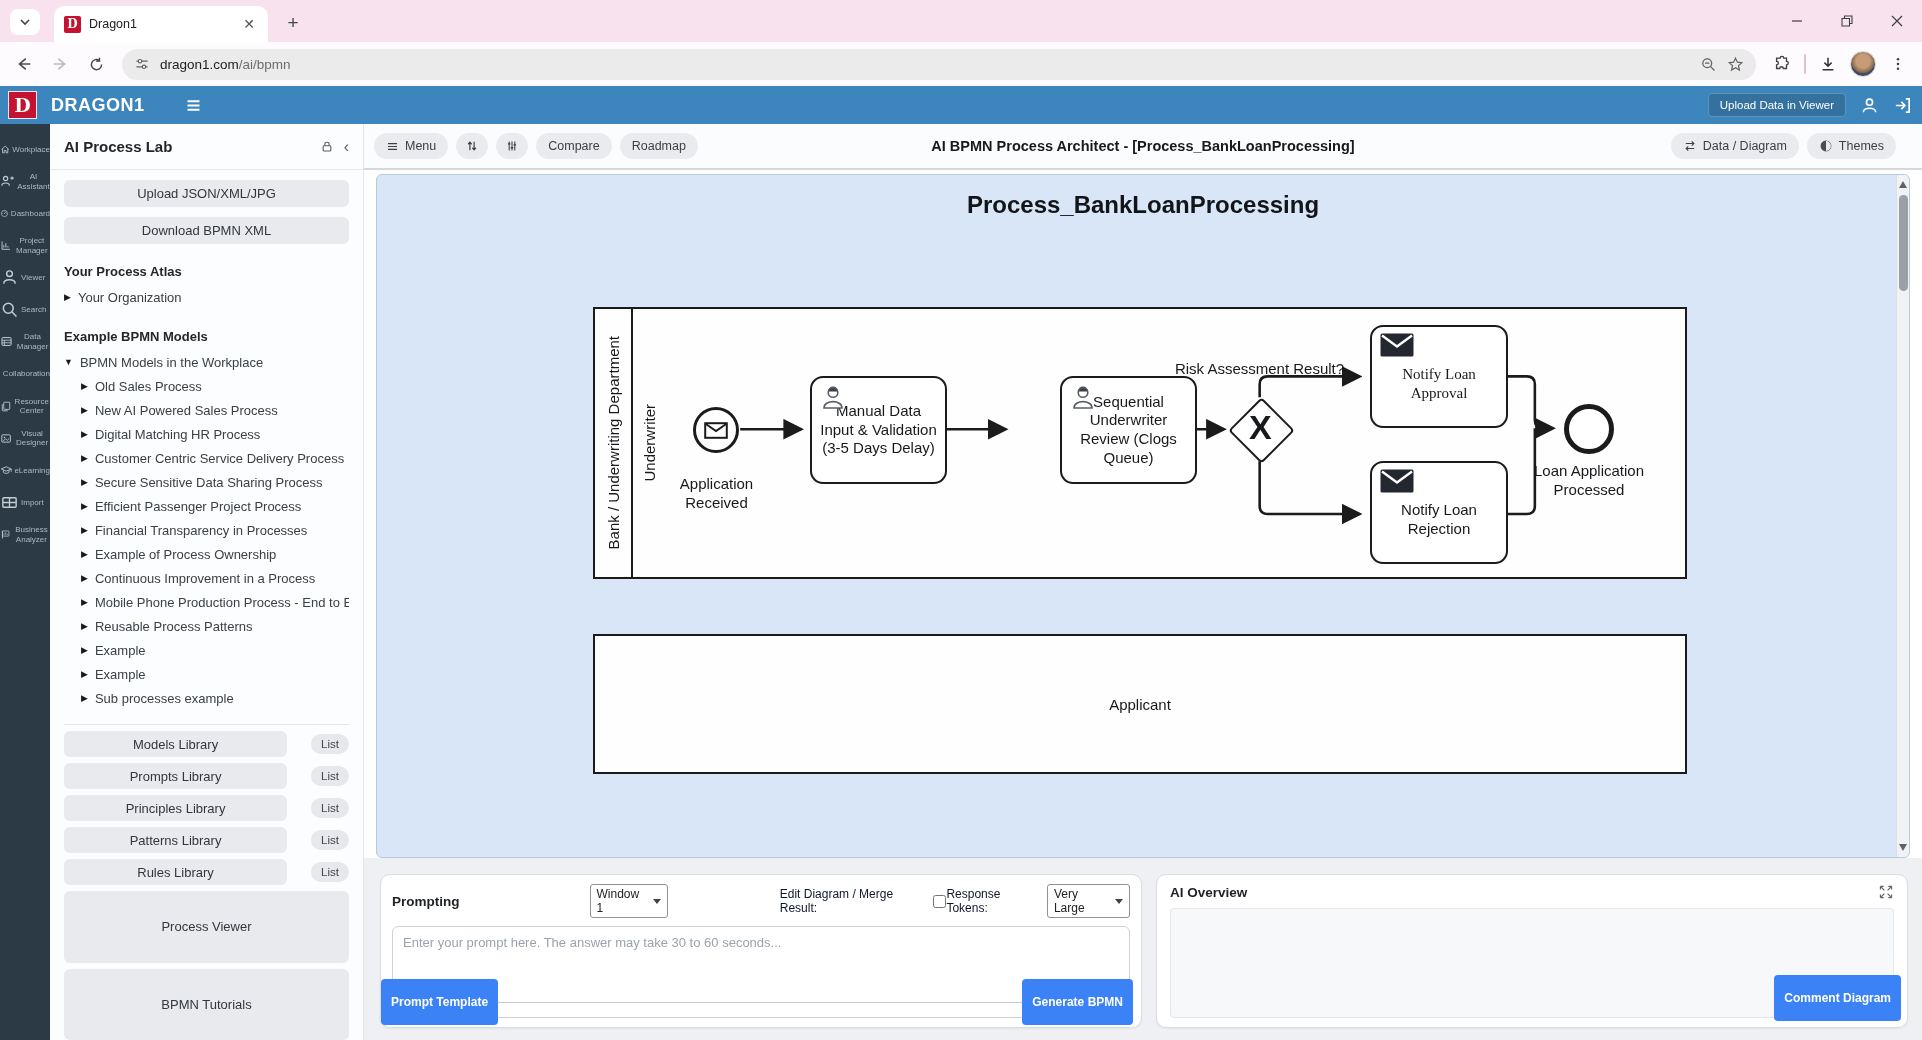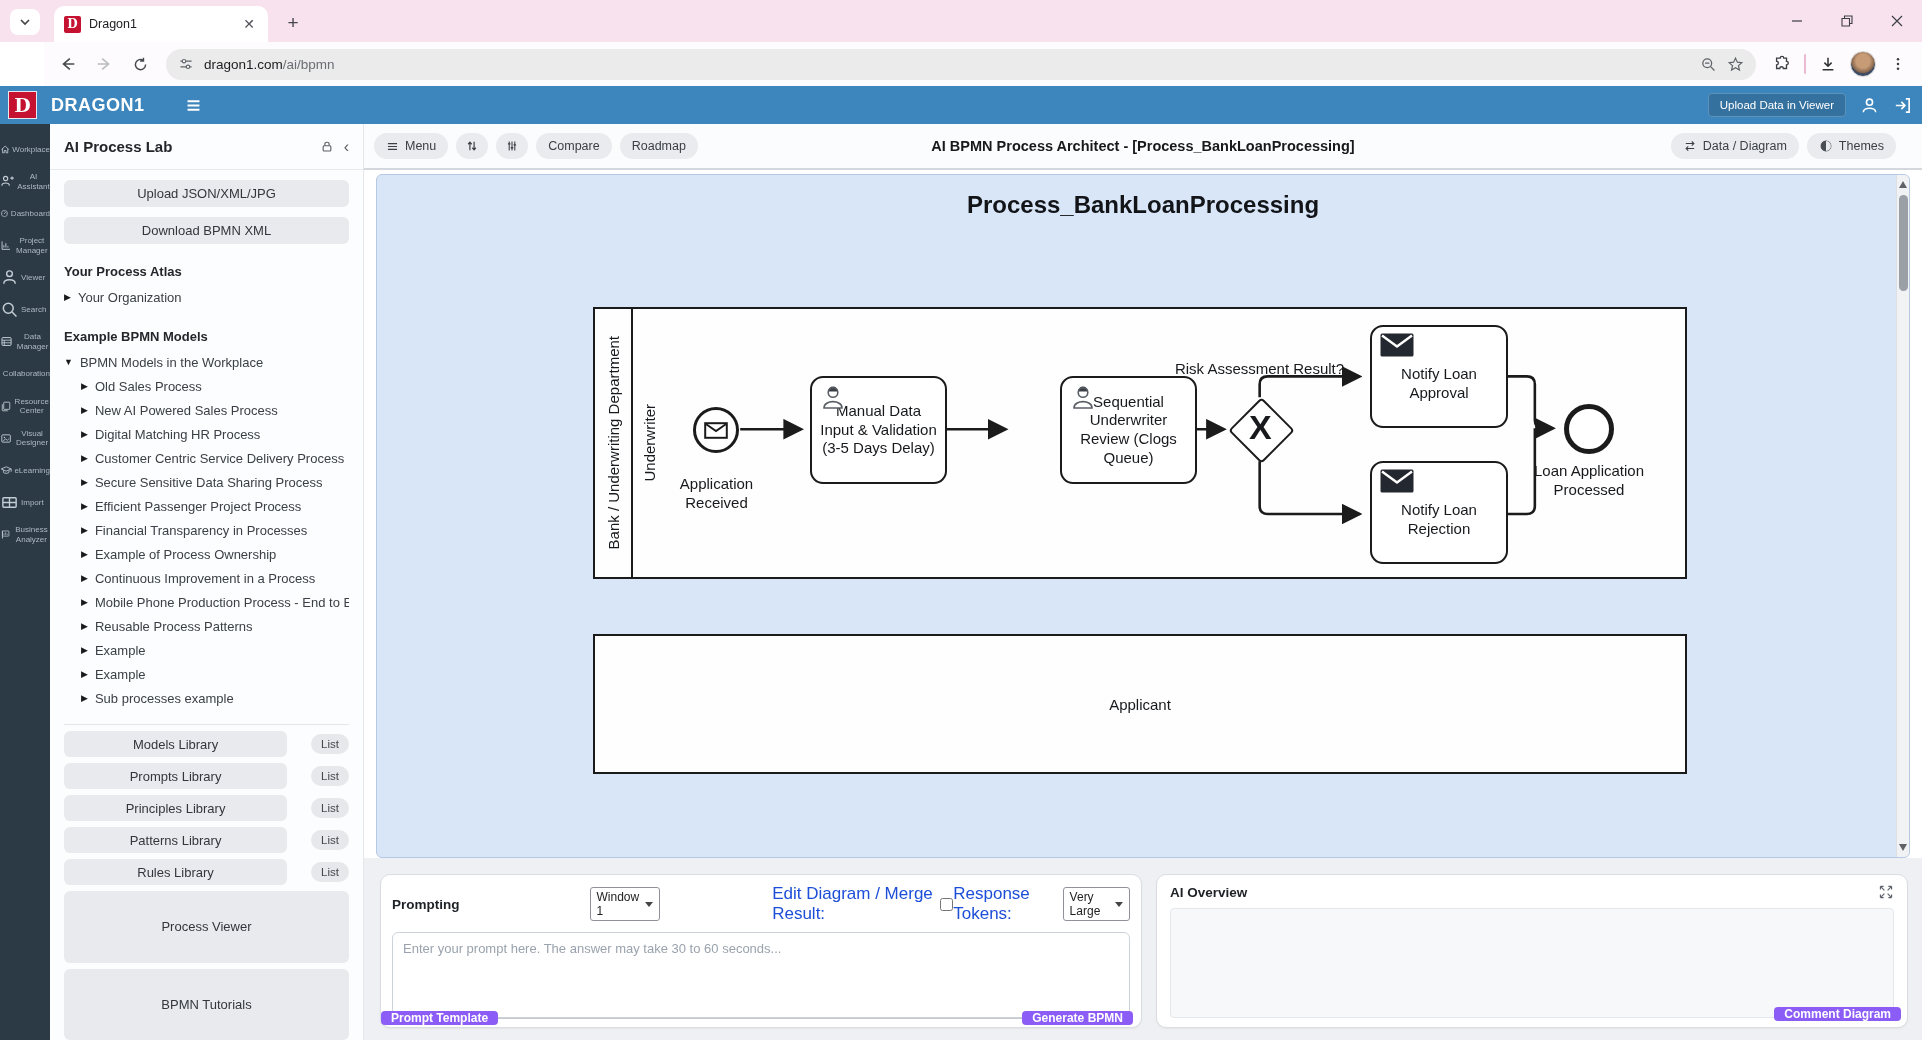--- a/index.html
+++ b/index.html
@@ -9,21 +9,21 @@
   
   .tabstrip { position:relative; height:42px; background:#f8e2ee; display:flex; align-items:flex-end; }
   .tab-search { position:absolute; left:10px; top:9px; width:30px; height:26px; background:#fff; border-radius:8px; display:flex; align-items:center; justify-content:center; color:#444; font-size:12px; }
   .tab { position:absolute; left:54px; top:6px; width:214px; height:36px; background:#fff; border-radius:10px 10px 0 0; display:flex; align-items:center; padding:0 10px; gap:8px; }
   .favicon { width:17px; height:17px; background:#c41230; color:#fff; font-family:"DejaVu Serif",serif; font-weight:bold; font-size:12px; display:flex; align-items:center; justify-content:center; border-radius:2px; flex:none; }
   .tab-title { font-size:12.5px; color:#202124; flex:1; white-space:nowrap; overflow:hidden; }
   .tab-close { color:#50535a; font-size:14px; width:18px; height:18px; display:flex; align-items:center; justify-content:center; border-radius:50%; }
   .newtab { position:absolute; left:280px; top:10px; width:26px; height:26px; display:flex; align-items:center; justify-content:center; color:#45484e; font-size:19px; border-radius:50%; }
   .wincontrols { position:absolute; right:0; top:0; height:42px; display:flex; }
   .winbtn { width:50px; height:42px; display:flex; align-items:center; justify-content:center; color:#3c3f44; }
-  .navbar { height:44px; background:#fdfbfd; display:flex; align-items:center; padding:0 8px; gap:4px;margin-left:44px; }
+  .navbar { height:44px; background:#fdfbfd; display:flex; align-items:center; padding:0 8px; gap:4px; }
   .navicon { width:32px; height:32px; display:flex; align-items:center; justify-content:center; border-radius:50%; color:#46494e; }
   .navicon.disabled { color:#b9bcc1; }
   .urlbar { flex:1; height:31px; background:#ebebeb; border-radius:16px; margin:0 6px; display:flex; align-items:center; padding:0 12px; gap:10px; }
   .url-text { flex:1; font-size:13.5px; color:#202124; }
   .url-text .path { color:#6b6e73; }
   .navbar-right { display:flex; align-items:center; gap:6px; }
   .pink-divider { width:2px; height:20px; background:#eab9d2; border-radius:1px; }
   .avatar { width:26px; height:26px; border-radius:50%; background:radial-gradient(circle at 50% 38%, #c79b76 0 36%, #7d5f49 62%, #3f4c63 63%); border:1px solid #d6d8dc; }
 
   
@@ -93,24 +93,24 @@
 
   
   .bottom { flex:1; background:#eef0f3; display:flex; gap:14px; padding:16px 14px 0 16px; }
   .panel { background:#fff; border:1px solid #dadde2; border-radius:10px; height:154px; position:relative; box-shadow:0 1px 2px rgba(0,0,0,.05); }
   .panel.prompting { width:766px; padding:9px 11px; display:flex; flex-direction:column; }
   .panel.overview { width:756px; padding:9px 13px; display:flex; flex-direction:column; }
   .p-head { display:flex; align-items:center; font-size:13px; }
   .p-title { font-weight:bold; color:#1e2126; font-size:13.5px; }
   .fake-select { background:#fff; border:1px solid #8f9399; border-radius:3px; padding:2px 6px; font-size:12px; color:#222; display:flex; align-items:center; gap:6px; }
   .caret { width:0; height:0; border-left:4px solid transparent; border-right:4px solid transparent; border-top:5px solid #444; }
-  .p-lab { font-size:17px; color:#1d4ed8; }
+  .p-lab { font-size:12px; color:#0f172a; }
   .prompt-area { flex:1; border:1px solid #ced3d9; border-radius:6px; margin-top:8px; resize:none; font-family:"Liberation Sans",sans-serif; font-size:13px; padding:8px 10px; color:#333; outline:none; }
   .prompt-area::placeholder { color:#9aa3ad; }
-  .blue-btn { background:#8b5cf6; color:#fff; font-size:12px; font-weight:bold; border:none; border-radius:4px; padding:0 10px; white-space:nowrap; }
+  .blue-btn { background:#3b82f6; color:#fff; font-size:12px; font-weight:bold; border:none; border-radius:4px; padding:16px 10px; white-space:nowrap; }
   .p-footer { position:absolute; left:0; right:8px; bottom:2px; display:flex; align-items:center; }
   .p-footer .line { flex:1; border-top:1.5px solid #c6cad0; }
   .ov-content { flex:1; background:#f7f8fa; border:1px solid #e4e7eb; border-radius:4px; margin-top:8px; }
   .ov-comment { position:absolute; right:6px; bottom:6px; }
   .expand-ic { margin-left:auto; color:#5a5f66; }
 </style>
 </head>
 <body>
 
 <div class="page">
@@ -523,21 +523,21 @@
               <circle cx="13" cy="8.5" r="4.8" stroke="#5a5f66" stroke-width="1.6" fill="none"></circle>
               <path d="M4 24 C4 15.5 22 15.5 22 24 Z" stroke="#5a5f66" stroke-width="1.6" fill="#fff"></path>
             </svg>
           <span>Sequential Underwriter Review (Clogs Queue)</span>
         </div>
 
         <div class="gw" style="left:861px; top:232px;"></div>
         <div class="gw-x" style="left:872px; top:233px;">X</div>
         <div class="node-label" style="left:795px; top:185px; width:175px;">Risk Assessment Result?</div>
 
-        <div class="task" style="left:993px; top:150px; width:138px; height:103px;">
+        <div class="task" style="left:993px; top:150px; width:138px; height:103px;font-family:Liberation Serif, serif;">
           <svg class="node-icon" width="34" height="24" viewBox="0 0 34 24">
               <rect x="0.5" y="0.5" width="33" height="23" rx="1.5" fill="#23272f"></rect>
               <path d="M2 2.5 L17 13.5 L32 2.5" stroke="#fff" stroke-width="2.4" fill="none"></path>
             </svg>
           <span style="margin-top:14px">Notify Loan Approval</span>
         </div>
 
         <div class="task" style="left:993px; top:286px; width:138px; height:103px;">
           <svg class="node-icon" width="34" height="24" viewBox="0 0 34 24">
               <rect x="0.5" y="0.5" width="33" height="23" rx="1.5" fill="#23272f"></rect>

